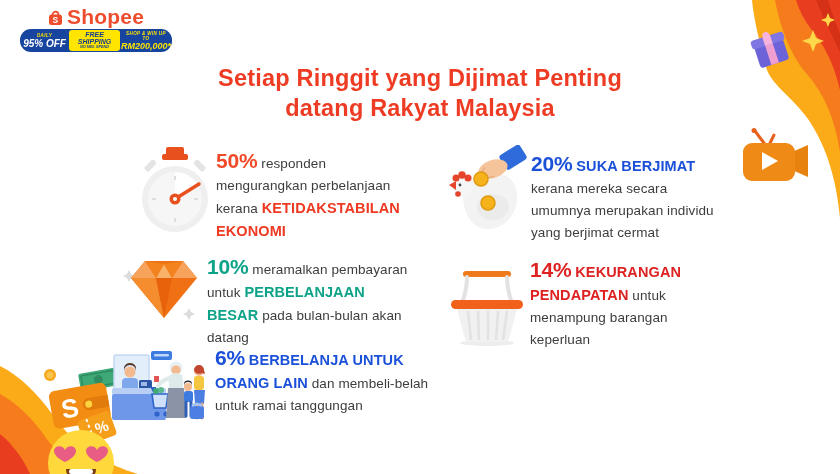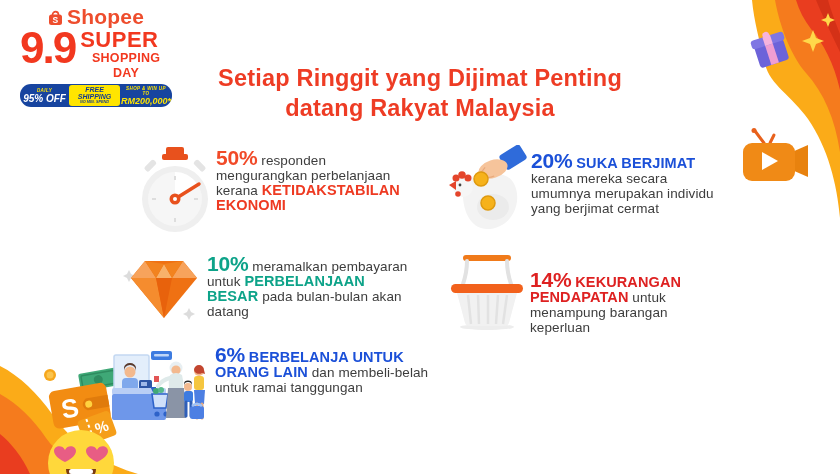--- a/index.html
+++ b/index.html
@@ -33,21 +33,21 @@
   .mid-main { color:#123B8F; font-size:7px; font-weight:800; line-height:7px; text-align:center; }
   .mid-sub { color:#123B8F; font-size:3.8px; font-weight:bold; line-height:5px; }
 
   
   .title { position:absolute; left:170px; top:63px; width:500px; text-align:center;
            color:#EE3C24; font-size:23.5px; font-weight:800; line-height:30px; letter-spacing:.2px; }
 
   
   .stat { position:absolute; display:flex; align-items:flex-start; }
   .stat-icon { flex:0 0 auto; }
-  .stat-text { font-size:13.5px; color:#3D3D3D; line-height:15px; letter-spacing:.1px; }
+  .stat-text { font-size:13.5px; color:#3D3D3D; line-height:22px; letter-spacing:.1px; }
   .pct { font-size:21px; font-weight:800; letter-spacing:-.2px; }
   .hl  { font-size:14.5px; font-weight:800; letter-spacing:.1px; }
   .c-o  { color:#F14A28; }
   .c-r1 { color:#EE3A22; }
   .c-b  { color:#1B50D8; }
   .c-t  { color:#0DA389; }
   .c-r2 { color:#DE2121; }
 </style>
 </head>
 <body>
@@ -115,27 +115,20 @@
   </svg>
 
   <div class="logo-block">
     <div class="brand-row">
       <svg width="15" height="17" viewBox="0 0 15 17">
         <path d="M4.5,6 C4.5,1.5 10.5,1.5 10.5,6" stroke="#EE4D2D" stroke-width="1.6" fill="none"></path>
         <rect x="1" y="5.5" width="13" height="10.5" rx="2.5" fill="#EE4D2D"></rect>
         <text x="4.6" y="14" font-size="8.5" font-weight="bold" fill="#ffffff" font-family="Liberation Sans, sans-serif">S</text>
       </svg>
       <span class="brand-name">Shopee</span>
-    </div>
-    <div class="event-row">
-      <span class="event-number">9.9</span>
-      <span class="event-words">
-        <span class="event-word1">SUPER</span>
-        <span class="event-word2">SHOPPING DAY</span>
-      </span>
     </div>
     <div class="banner">
       <div class="seg seg-left">
         <span class="tiny-y">DAILY</span>
         <span class="big-w">95% OFF</span>
       </div>
       <div class="seg seg-mid">
         <span class="mid-main">FREE SHIPPING</span>
         <span class="mid-sub">NO MIN. SPEND</span>
       </div>

